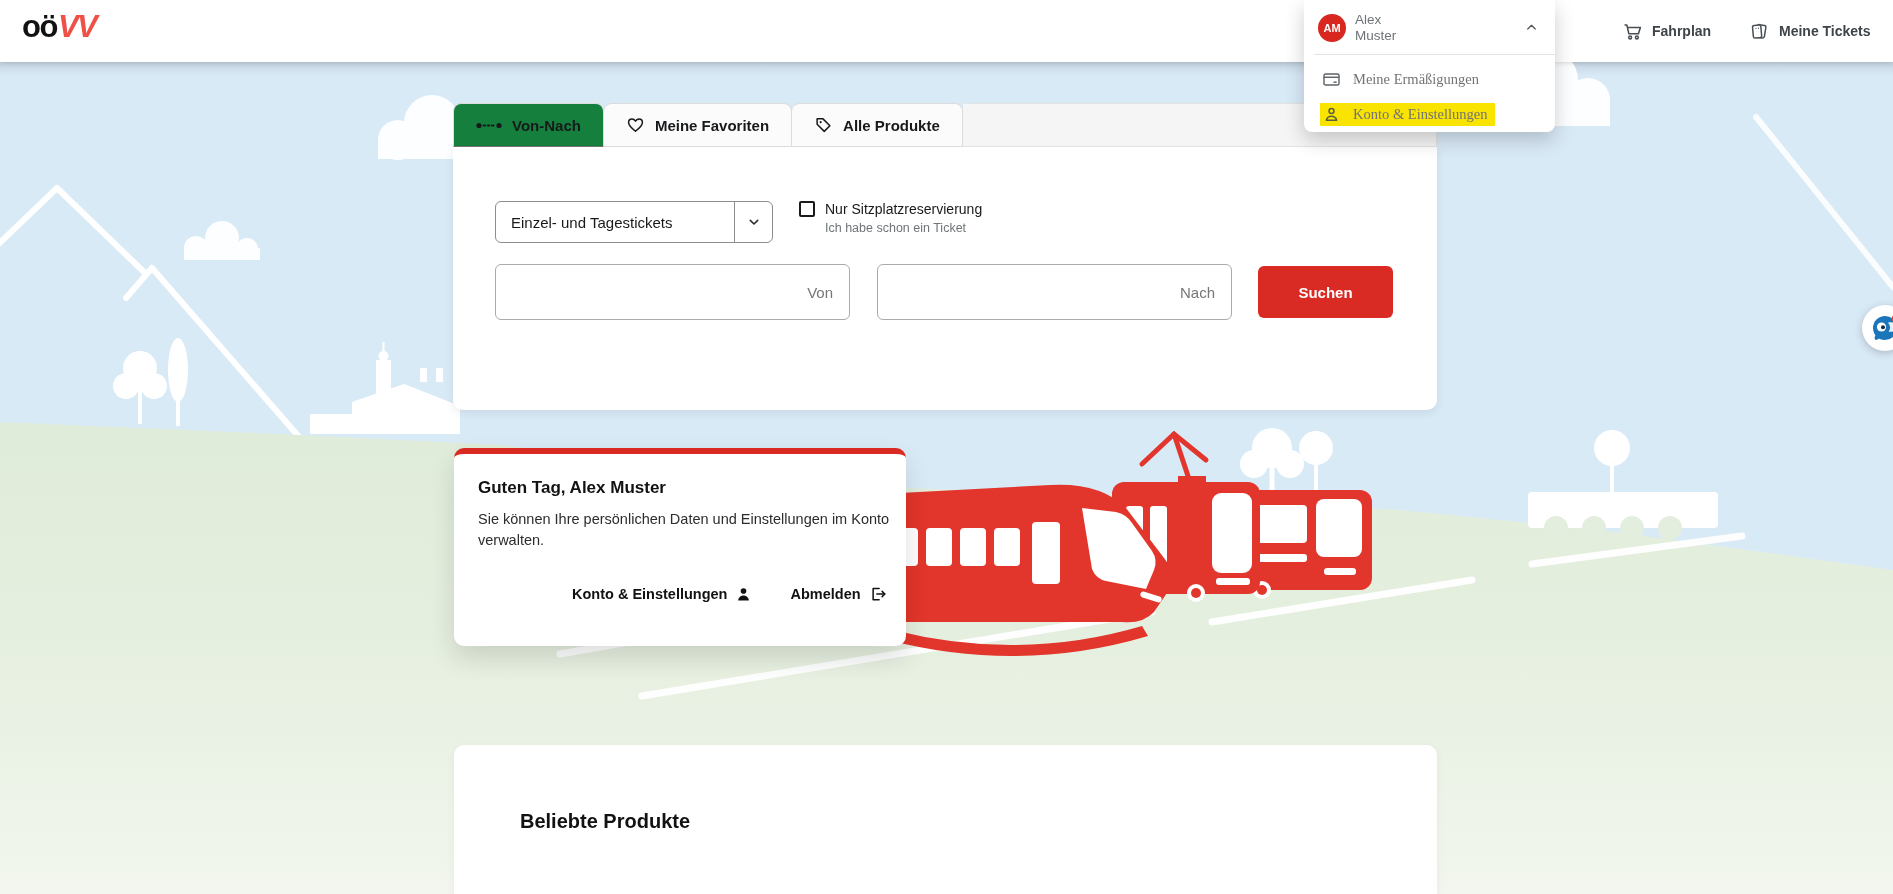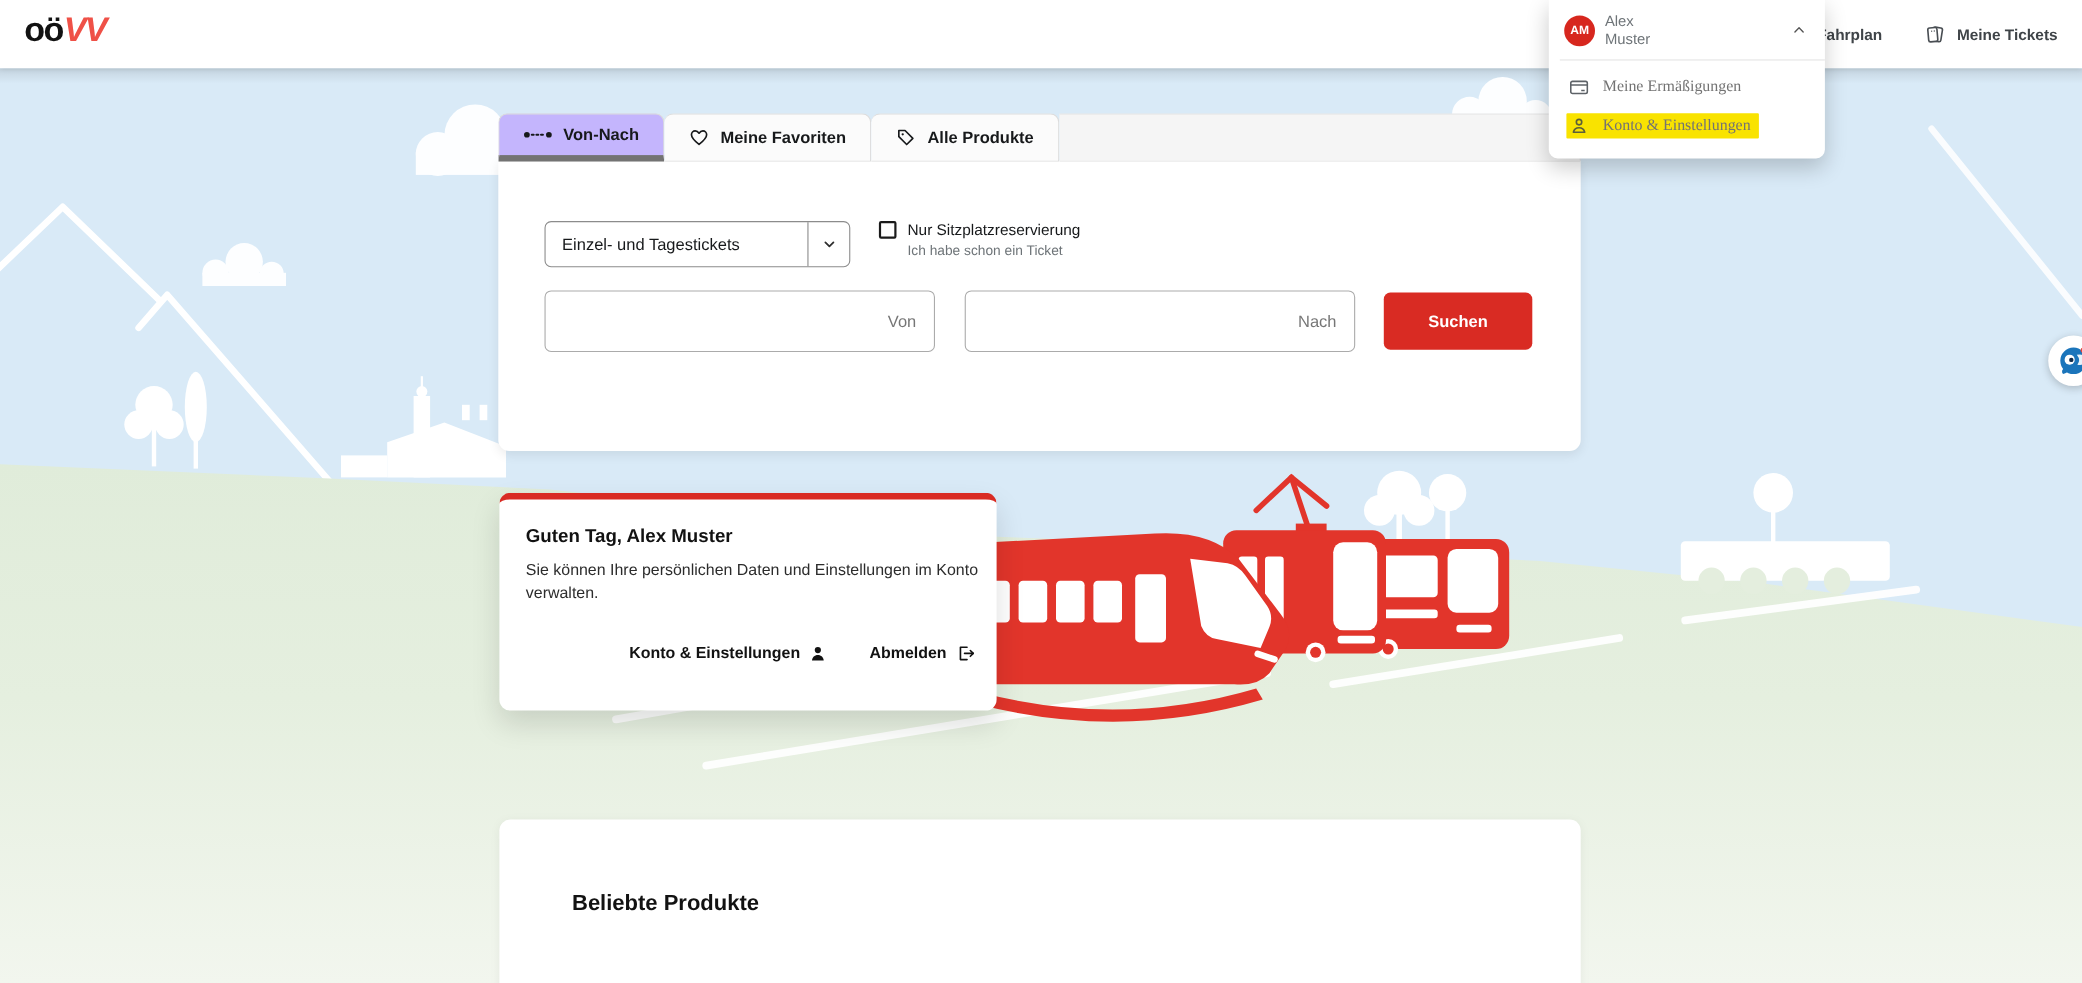--- a/index.html
+++ b/index.html
@@ -14,41 +14,41 @@
             box-shadow:0 1px 5px rgba(0,0,0,.15); z-index:40; }
   .logo { position:absolute; left:22px; top:9px; font-size:31px; font-weight:bold; letter-spacing:-1.5px; cursor:pointer; }
   .logo .lg-black { color:#121212; }
   .logo .lg-red { color:#EF5147; font-style:italic; margin-left:1px; }
   .hdr-item { position:absolute; top:0; height:62px; display:flex; align-items:center; gap:9px;
               font-weight:bold; font-size:14px; color:#3F4448; cursor:pointer; }
   .hdr-cart { left:1622px; }
   .hdr-tickets { left:1749px; }
 
   
-  .dropdown { position:absolute; left:1408px; top:0; width:251px; background:#fff;
+  .dropdown { position:absolute; left:1304px; top:0; width:251px; background:#fff;
               border-radius:0 0 8px 8px; box-shadow:0 8px 20px rgba(0,0,0,.20);
-              z-index:50; padding-bottom:12px; }
+              z-index:50; }
   .dd-head { display:flex; align-items:center; padding:12px 16px 10px 14px; cursor:pointer; }
   .avatar { width:28px; height:28px; border-radius:50%; background:#D7271E; color:#fff;
             font-size:11px; font-weight:bold; display:flex; align-items:center; justify-content:center; flex:0 0 auto; }
   .dd-name { margin-left:9px; font-size:13.5px; color:#6E7478; line-height:1.18; }
   .dd-chevron { margin-left:auto; display:flex; }
   .dd-divider { border-top:1px solid #E4E4E4; margin:0 0 7px 10px; }
   .dd-item { display:flex; align-items:center; padding:6px 16px; font-size:14.5px; color:#737373; cursor:pointer;font-family:Liberation Serif, serif; }
   .dd-item .hl { display:flex; align-items:center; gap:12px; padding:2px 7px 2px 2px; border-radius:1px; }
   .dd-item.highlight .hl { background:#F9E300; }
   .dd-icon { display:flex; flex:0 0 auto; }
 
   
   .tabs { position:absolute; left:453px; top:103px; width:984px; height:44px; display:flex; z-index:6; }
   .tab { display:flex; align-items:center; gap:10px; padding:0 22px; font-size:15px; font-weight:bold;
          color:#17191B; background:#FBFBFB; border:1px solid #DCDCDC; border-left:none;
          border-radius:8px 8px 0 0; cursor:pointer; white-space:nowrap; }
   .tab:first-child { border-left:1px solid #DCDCDC; }
-  .tab.active { background:#c4b5fd; border-bottom:6px solid #737373; }
+  .tab.active { background:#15803d; border-bottom:1px solid #737373; }
   .tabs-filler { flex:1; background:#F5F5F5; border:1px solid #E3E3E3; border-left:none; border-radius:0 8px 0 0; }
 
   
   .panel { position:absolute; left:453px; top:146px; width:984px; height:264px; background:#fff;
            border-radius:0 0 10px 10px; box-shadow:0 3px 10px rgba(0,0,0,.08); z-index:5; }
   .panel-inner { padding:38px 0 0 42px; }
   .form-title { font-size:20px; font-weight:bold; color:#121212; margin:0; }
   .controls { display:flex; margin-top:17px; align-items:flex-start; }
   .select { width:278px; height:42px; border:1px solid #8C8C8C; border-radius:6px; display:flex;
             align-items:center; background:#fff; cursor:pointer; }

